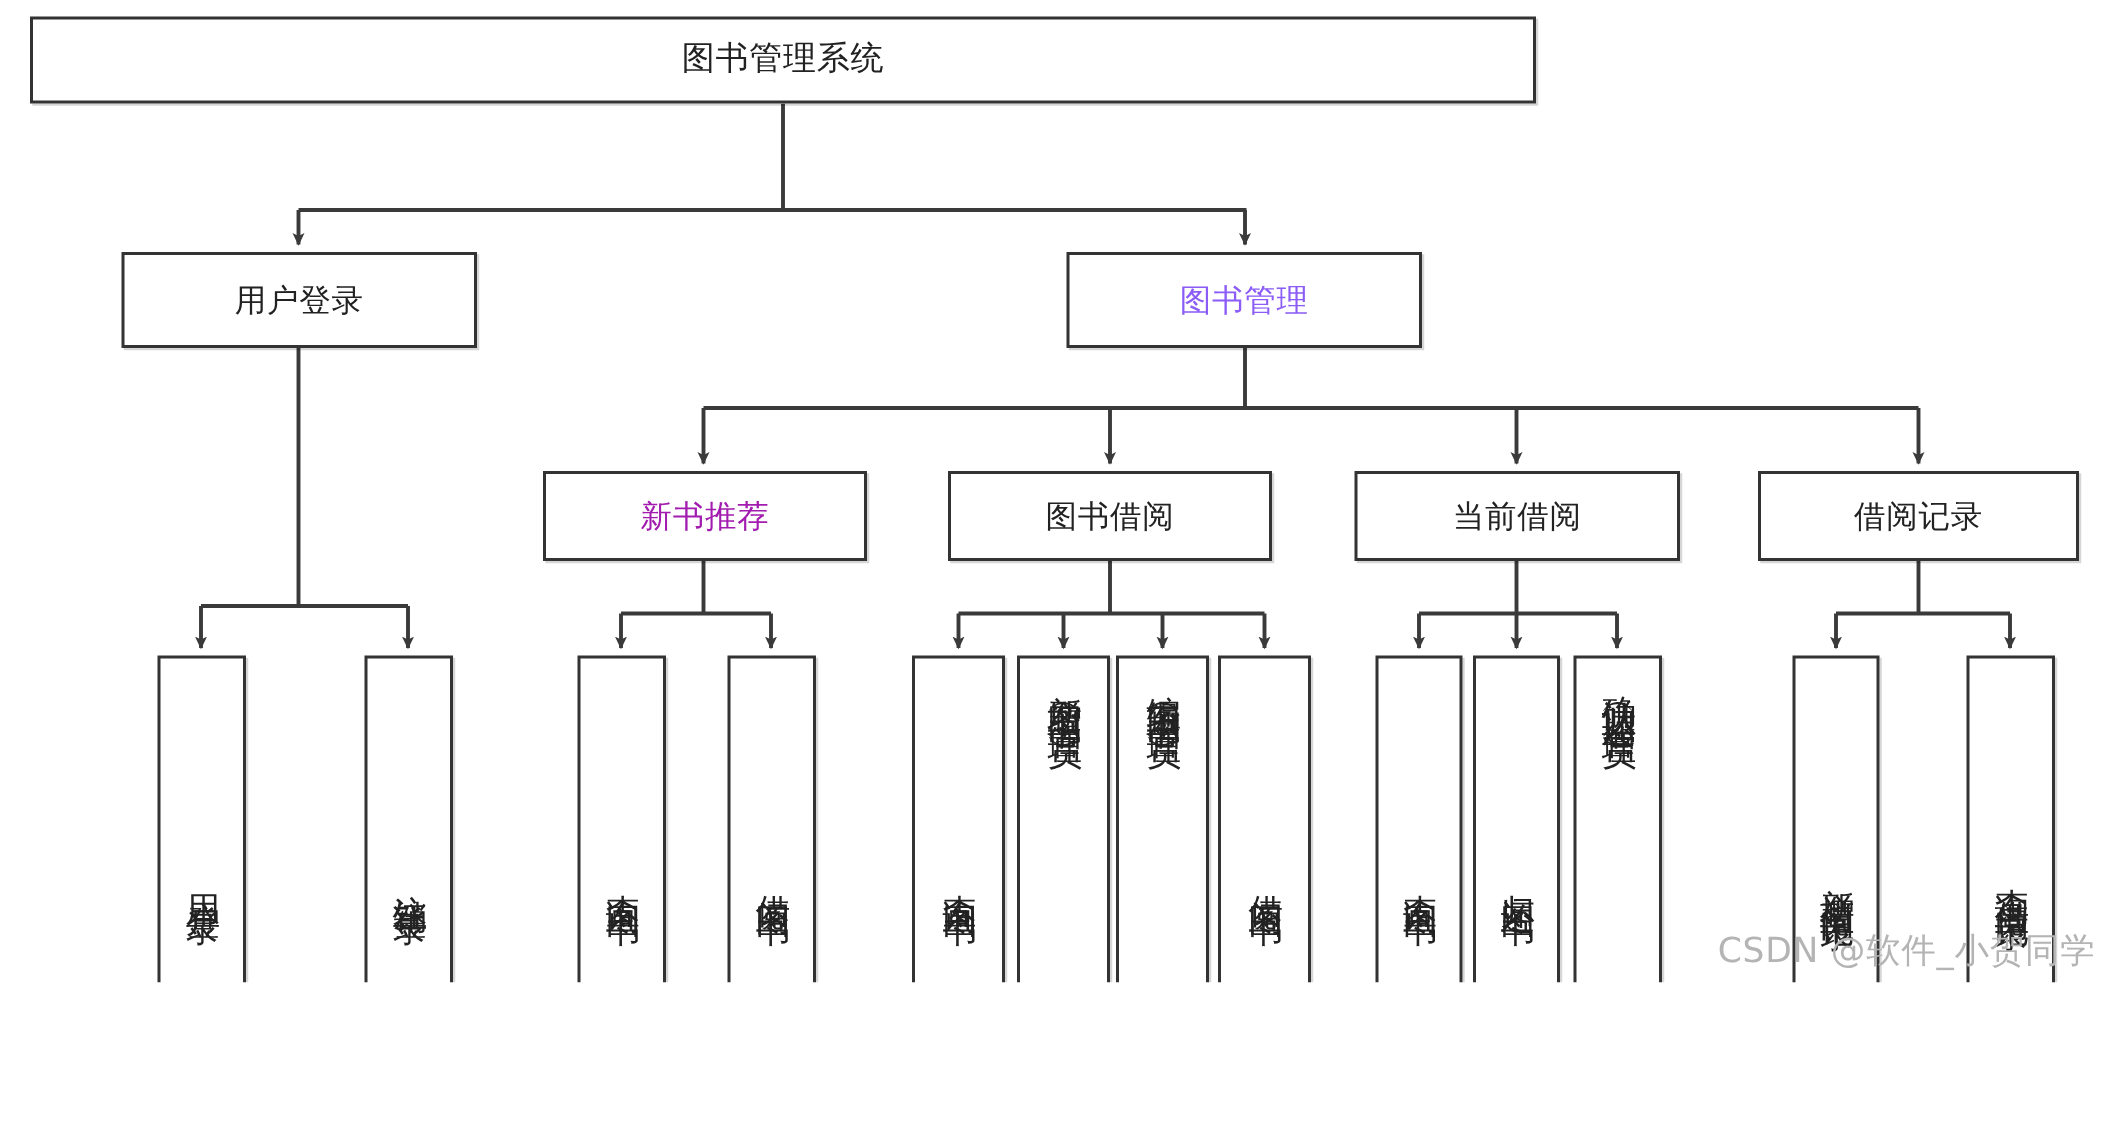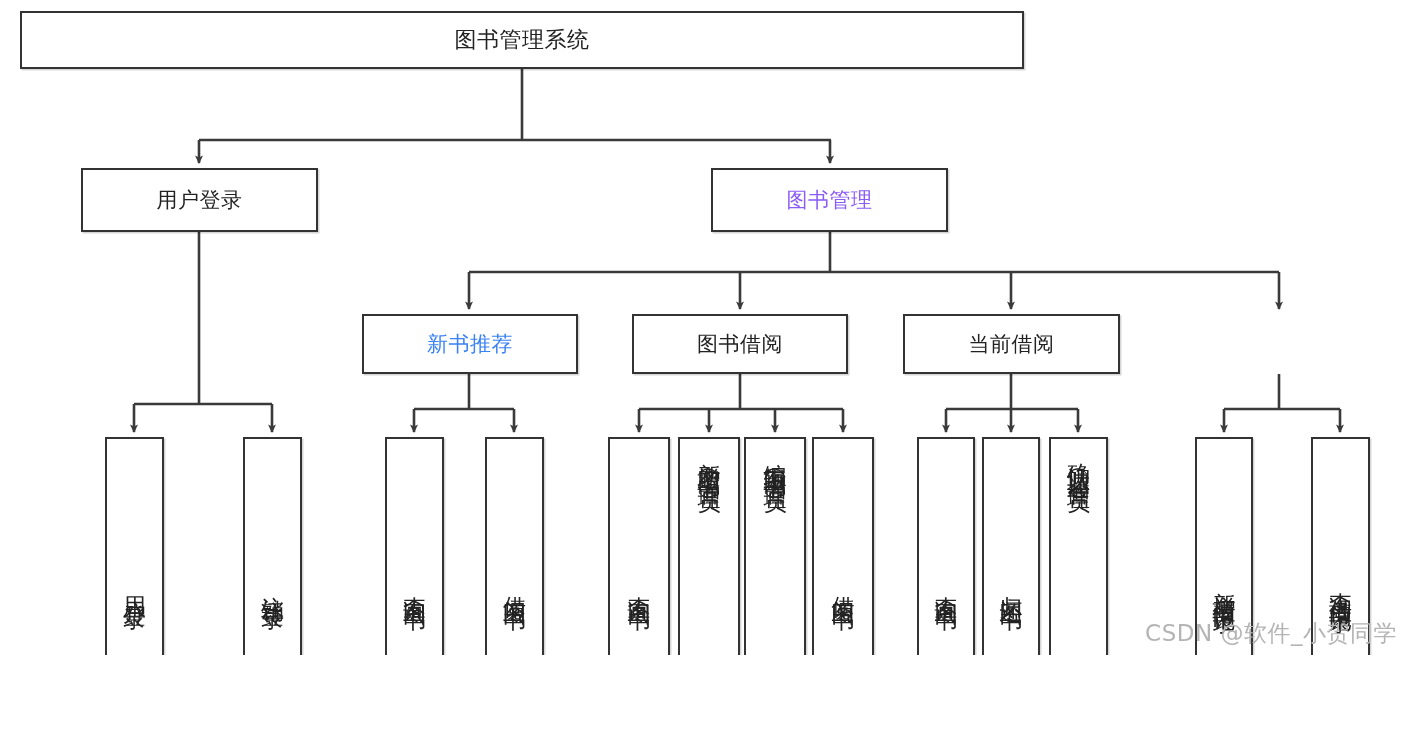--- a/index.html
+++ b/index.html
@@ -137,28 +137,31 @@
   </div>
 
   <div class="node node-h" style="left: 81px; top: 168px; width: 237px; height: 64px; border-color: rgb(51, 51, 51); background: rgb(255, 255, 255);">
     <span class="node-label" style="color: rgb(34, 34, 34);">用户登录</span>
   </div>
   <div class="node node-h" style="left: 711px; top: 168px; width: 237px; height: 64px; border-color: rgb(51, 51, 51); background: rgb(255, 255, 255);">
     <span class="node-label" style="color: #8b5cf6;">图书管理</span>
   </div>
 
   <div class="node node-h" style="left: 362px; top: 314px; width: 216px; height: 60px; border-color: rgb(51, 51, 51); background: rgb(255, 255, 255);">
-    <span class="node-label" style="color: #3b82f6;">新书推荐</span>
+    <span class="node-label" style="color: #a21caf;">新书推荐</span>
   </div>
   <div class="node node-h" style="left: 632px; top: 314px; width: 216px; height: 60px; border-color: rgb(51, 51, 51); background: rgb(255, 255, 255);">
     <span class="node-label" style="color: rgb(34, 34, 34);">图书借阅</span>
   </div>
   <div class="node node-h" style="left: 903px; top: 314px; width: 217px; height: 60px; border-color: rgb(51, 51, 51); background: rgb(255, 255, 255);">
     <span class="node-label" style="color: rgb(34, 34, 34);">当前借阅</span>
   </div>
+  <div class="node node-h" style="left: 1172px; top: 314px; width: 214px; height: 60px; border-color: rgb(51, 51, 51); background: rgb(255, 255, 255);">
+    <span class="node-label" style="color: rgb(34, 34, 34);">借阅记录</span>
+  </div>
 
   <div class="node node-v center-v" style="left: 105px; top: 437px; width: 59px; height: 297px; border-color: rgb(51, 51, 51); background: rgb(255, 255, 255);">
     <span class="node-label" style="color: rgb(34, 34, 34);">用户登录</span>
   </div>
   <div class="node node-v center-v" style="left: 243px; top: 437px; width: 59px; height: 297px; border-color: rgb(51, 51, 51); background: rgb(255, 255, 255);">
     <span class="node-label" style="color: rgb(34, 34, 34);">注销登录</span>
   </div>
 
   <div class="node node-v center-v" style="left: 385px; top: 437px; width: 59px; height: 297px; border-color: rgb(51, 51, 51); background: rgb(255, 255, 255);">
     <span class="node-label" style="color: rgb(34, 34, 34);">查询图书</span>

